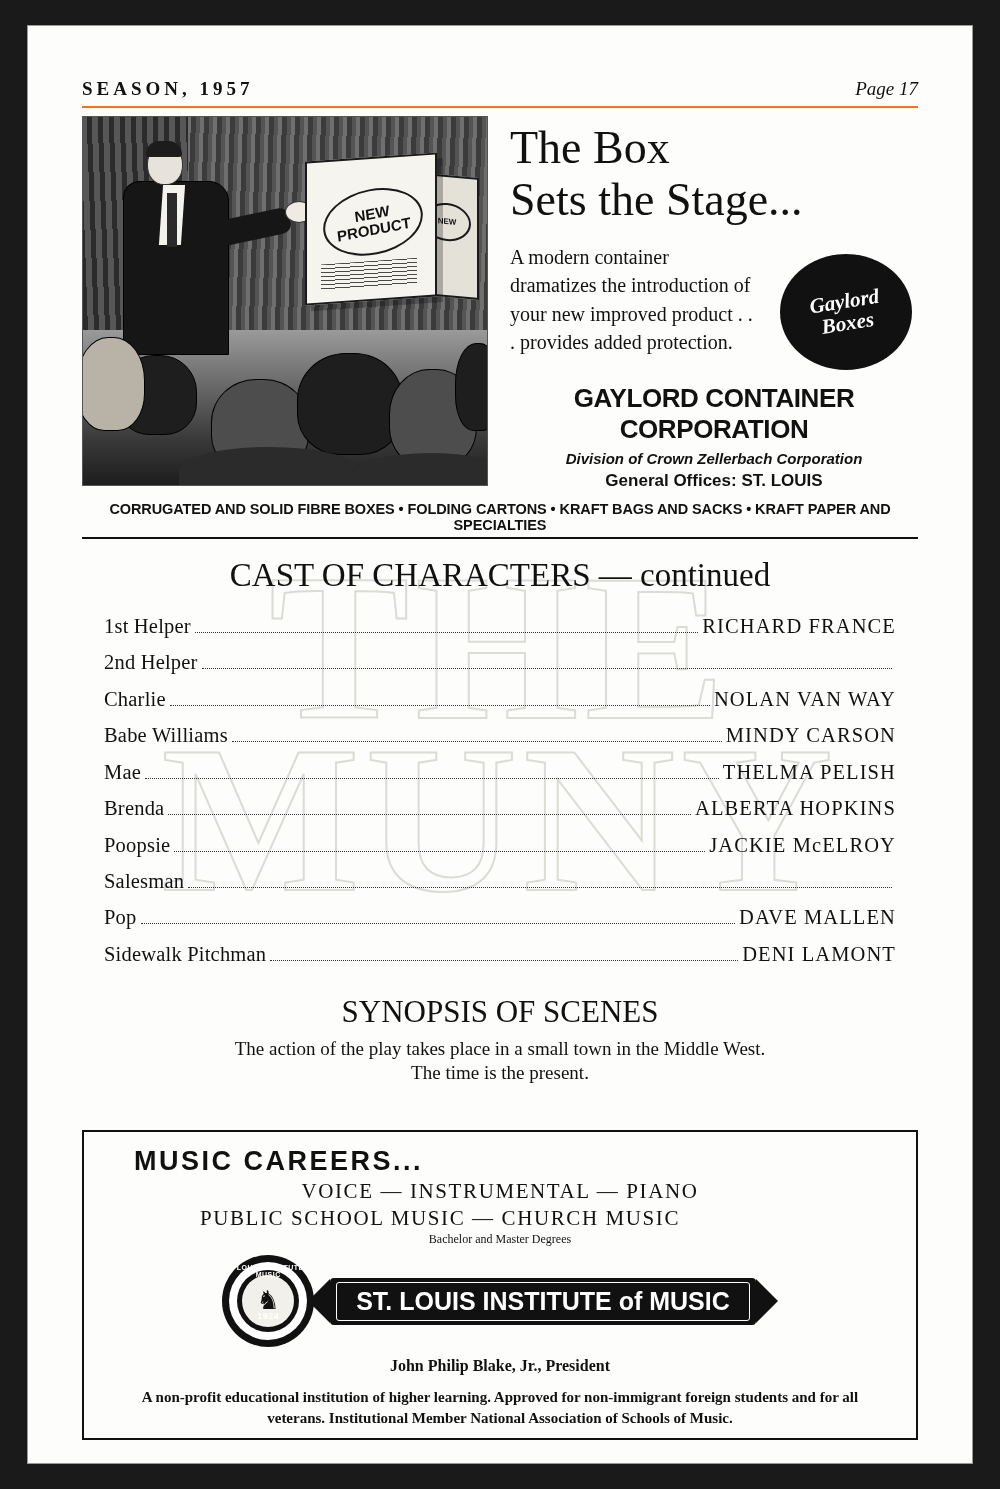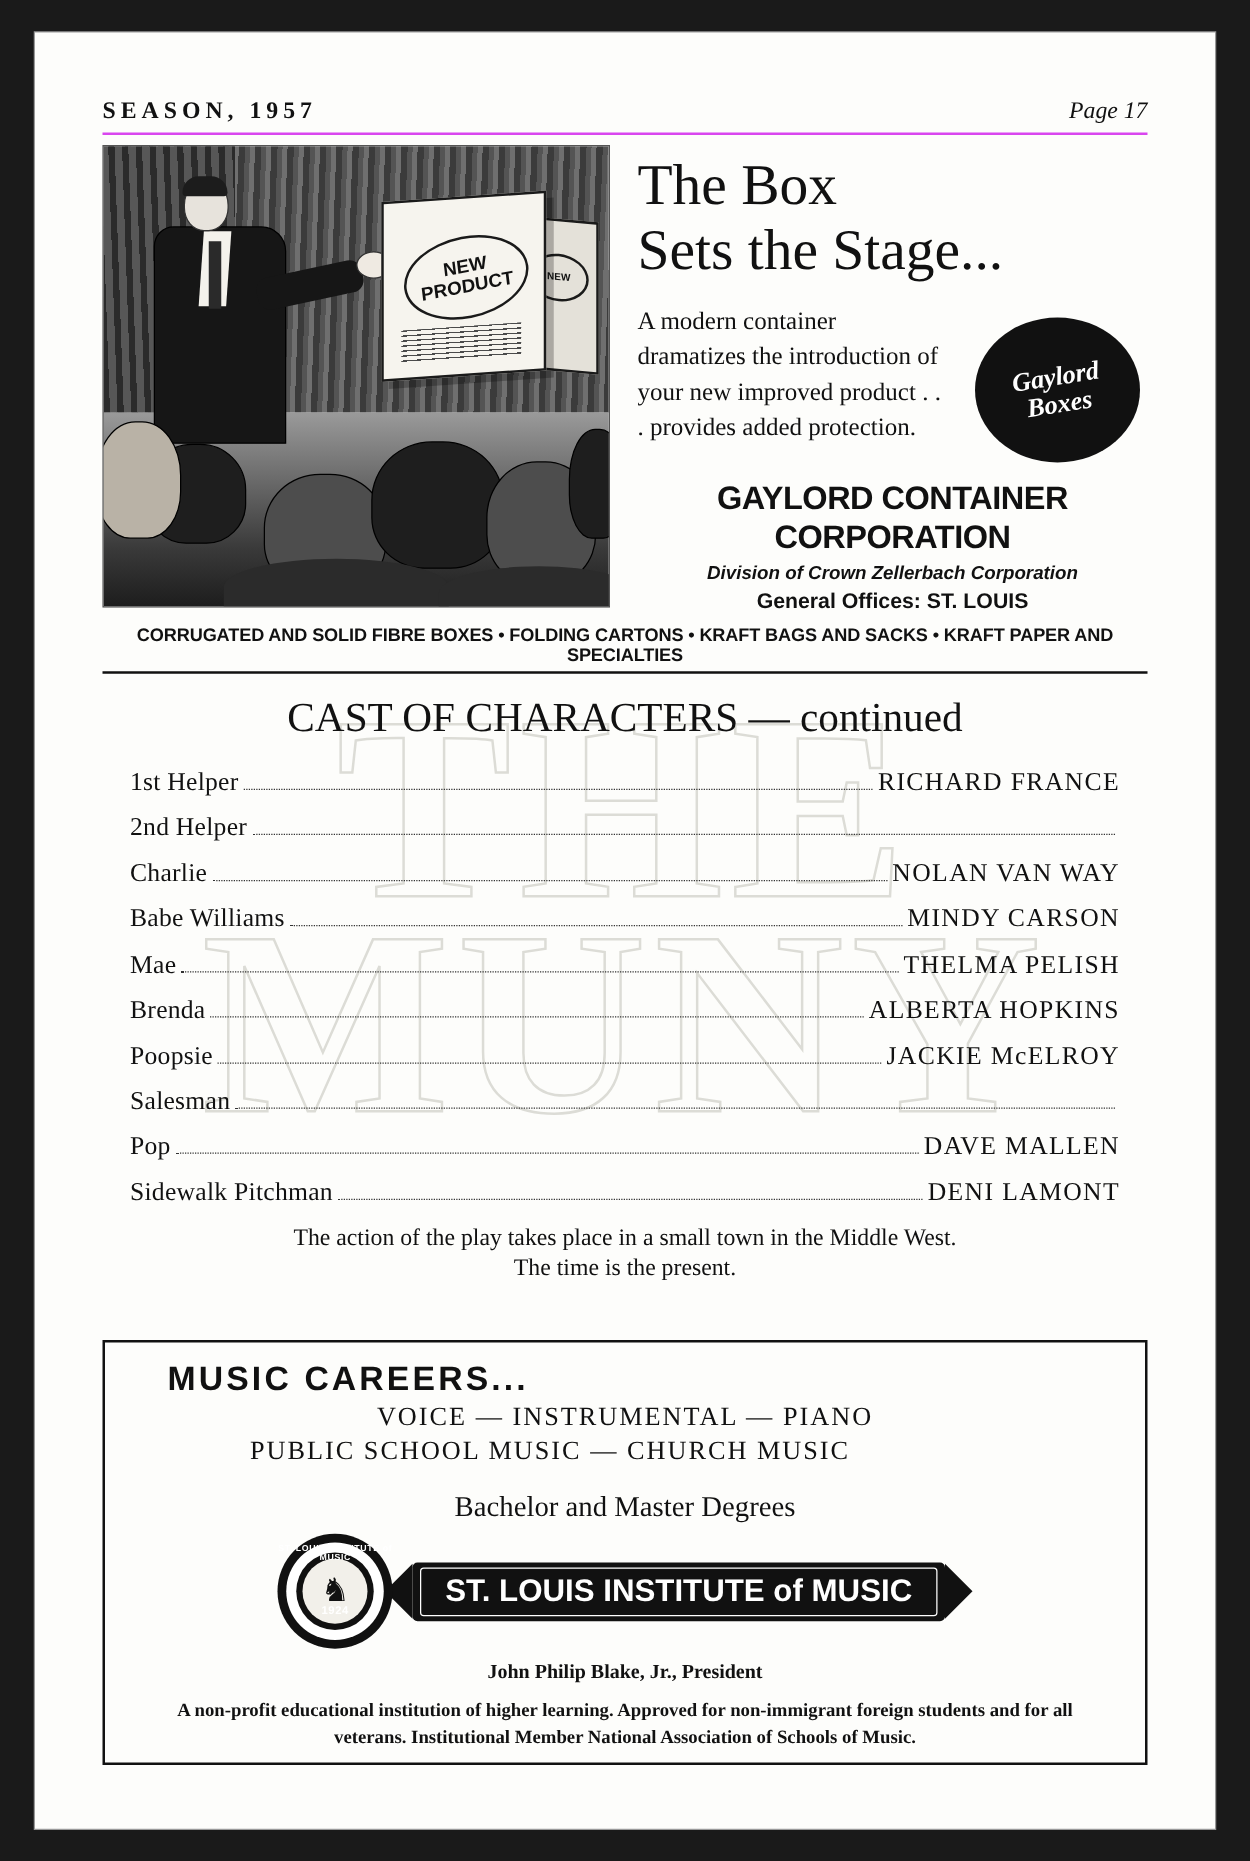--- a/index.html
+++ b/index.html
@@ -27,21 +27,21 @@
     left: 54px;
     top: 52px;
     width: 836px;
   }
 
   
   .hdr {
     display: flex;
     justify-content: space-between;
     align-items: baseline;
-    border-bottom: 2px solid #d946ef;
+    border-bottom: 2px solid #f97316;
     padding-bottom: 6px;
   }
   .hdr-left {
     font-family: "Liberation Serif", serif;
     font-size: 19px;
     font-weight: bold;
     letter-spacing: 4px;
     color: #111;
   }
   .hdr-right {
@@ -337,23 +337,23 @@
     font-family: "Liberation Serif", serif;
     font-size: 21px;
     letter-spacing: 1.6px;
     color: #111;
     margin-top: 2px;
     padding-right: 120px;
   }
   .ad2-l3 {
     text-align: center;
     font-family: "Liberation Serif", serif;
-    font-size: 23px;
-    color: #111;
-    margin-top: 20px;
+    font-size: 12px;
+    color: #111;
+    margin-top: 1px;
   }
   .banner-row {
     display: flex;
     align-items: center;
     justify-content: center;
     margin-top: 8px;
   }
   .seal {
     width: 92px; height: 92px; border-radius: 50%;
     background: #111; position: relative; flex: 0 0 auto;
@@ -555,20 +555,21 @@
           <span class="cast-dots"></span>
           <span class="cast-actor">DAVE MALLEN</span>
         </div>
         <div class="cast-row">
           <span class="cast-role">Sidewalk Pitchman</span>
           <span class="cast-dots"></span>
           <span class="cast-actor">DENI LAMONT</span>
         </div>
       </div>
 
+      <div class="syn-title">SYNOPSIS OF SCENES</div>
       <div class="syn-line">The action of the play takes place in a small town in the Middle West.</div>
       <div class="syn-line syn-line2">The time is the present.</div>
 
     </div>
 
     <div class="ad2">
       <div class="ad2-h">MUSIC CAREERS...</div>
       <div class="ad2-l1">VOICE  —  INSTRUMENTAL  —  PIANO</div>
       <div class="ad2-l2">PUBLIC  SCHOOL  MUSIC — CHURCH  MUSIC</div>
       <div class="ad2-l3">Bachelor and Master Degrees</div>

